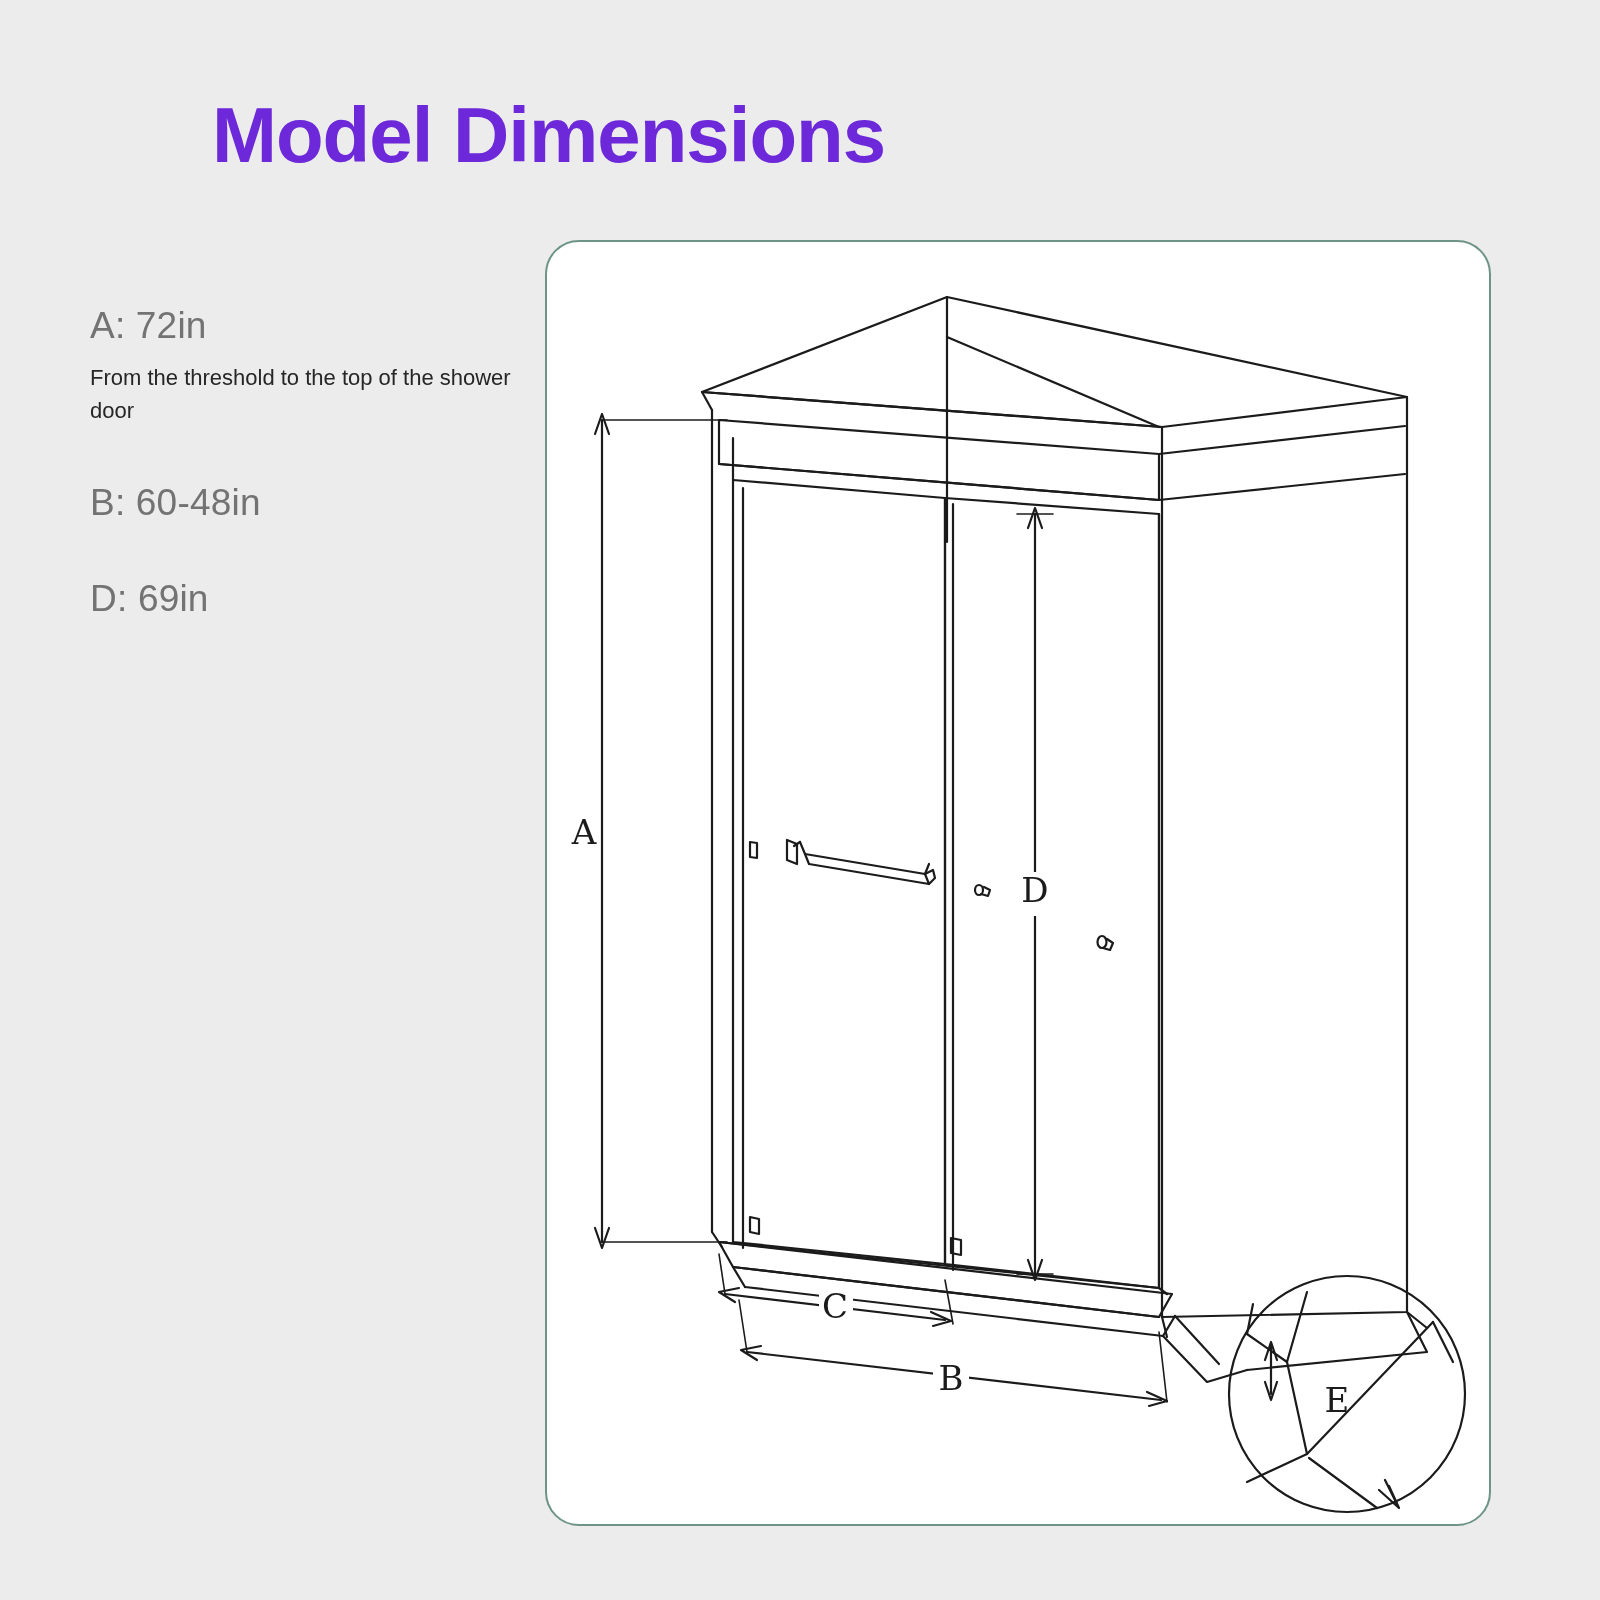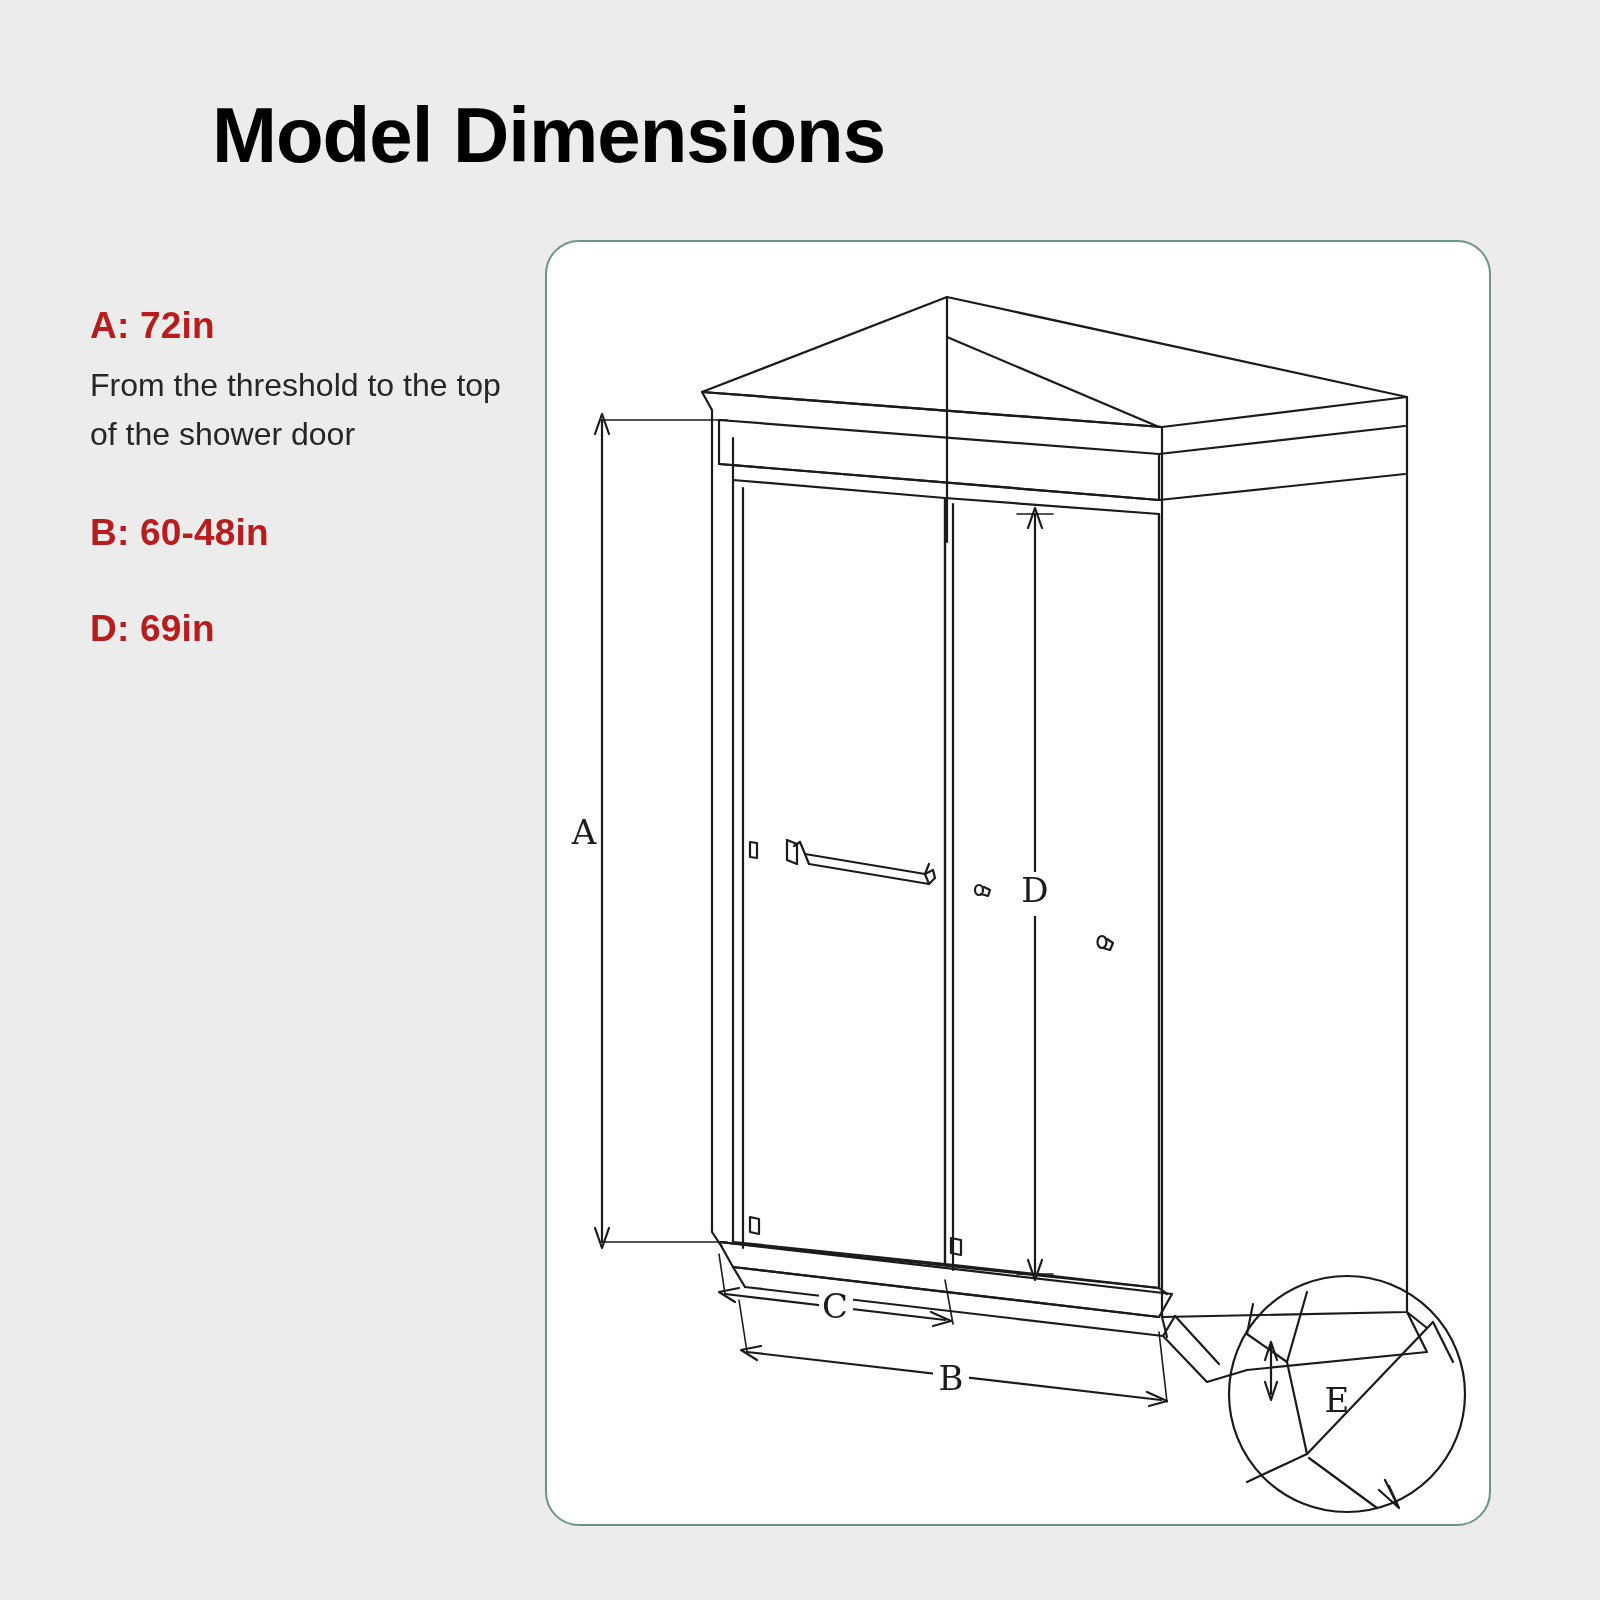--- a/index.html
+++ b/index.html
@@ -13,42 +13,42 @@
     font-family: "Liberation Sans", sans-serif;
     overflow: hidden;
     position: relative;
   }
   .page-title {
     position: absolute;
     left: 212px;
     top: 96px;
     font-size: 78px;
     font-weight: bold;
-    color: #000000;
+    color: #6d28d9;
     letter-spacing: -1px;
     line-height: 1;
   }
   .specs {
     position: absolute;
     left: 90px;
     top: 305px;
     width: 430px;
   }
   .spec {
     margin-bottom: 54px;
   }
   .spec-label {
     font-size: 37px;
-    font-weight: bold;
-    color: #b91c1c;
+    font-weight: normal;
+    color: #737373;
     margin-bottom: 14px;
     letter-spacing: 0.2px;
   }
   .spec-desc {
-    font-size: 32px;
+    font-size: 22px;
     color: #262626;
     line-height: 1.52;
     font-weight: 400;
   }
   .diagram-card {
     position: absolute;
     left: 545px;
     top: 240px;
     width: 942px;
     height: 1282px;

